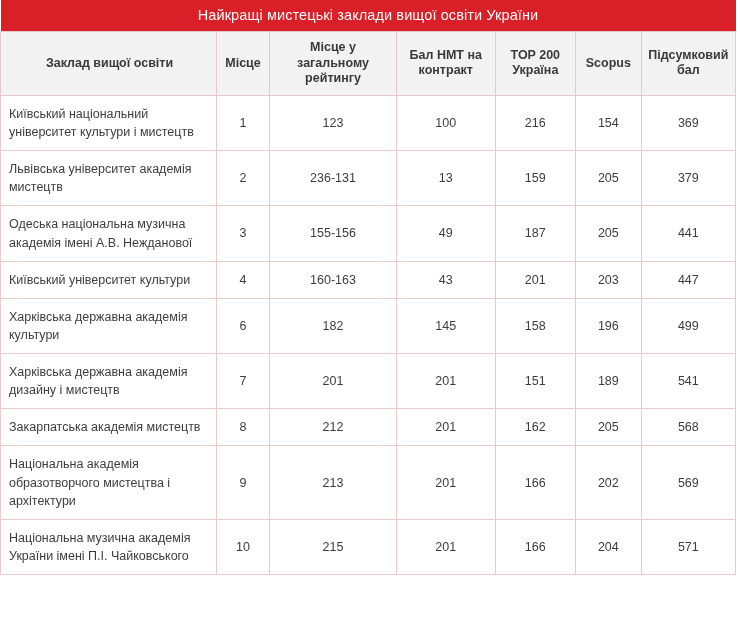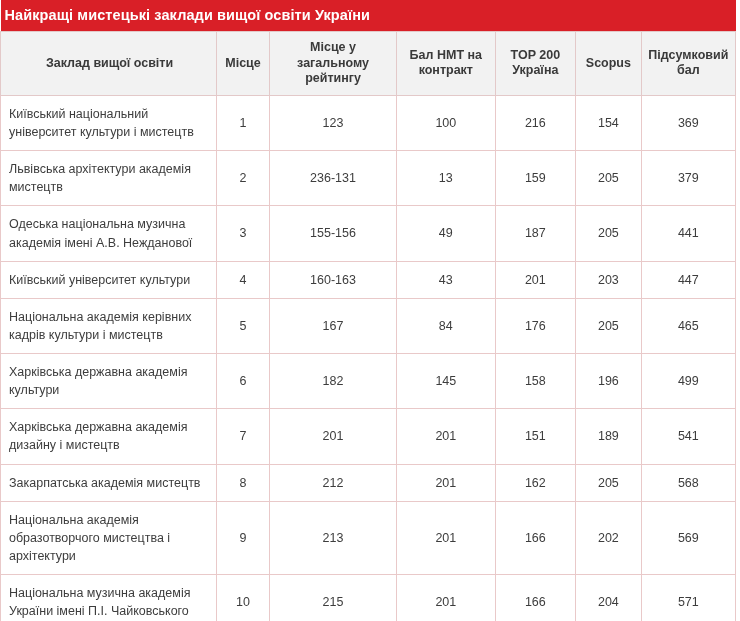--- a/index.html
+++ b/index.html
@@ -19,22 +19,22 @@
   table.rank-table {
     border-collapse: collapse;
     width: 736px;
     margin: 0;
     table-layout: fixed;
   }
   .title-bar {
     background: #d91f27;
     color: #ffffff;
     font-size: 14.5px;
-    font-weight: bold;
-    text-align: left;
+    font-weight: normal;
+    text-align: center;
     padding: 7px 4px 8px 4px;
     letter-spacing: 0.1px;
   }
   thead.head-row th {
     background: #f2f2f2;
     color: #3a3a3a;
     font-size: 12.5px;
     font-weight: bold;
     text-align: center;
     border: 1px solid #e3c9c9;
@@ -104,21 +104,21 @@
       <tr>
         <td class="inst">Київський національний університет культури і мистецтв</td>
         <td>1</td>
         <td>123</td>
         <td>100</td>
         <td>216</td>
         <td>154</td>
         <td>369</td>
       </tr>
       <tr>
-        <td class="inst">Львівська архітектури академія мистецтв</td>
+        <td class="inst">Львівська університет академія мистецтв</td>
         <td>2</td>
         <td>236-131</td>
         <td>13</td>
         <td>159</td>
         <td>205</td>
         <td>379</td>
       </tr>
       <tr>
         <td class="inst">Одеська національна музична академія імені А.В. Нежданової</td>
         <td>3</td>
@@ -129,29 +129,20 @@
         <td>441</td>
       </tr>
       <tr>
         <td class="inst">Київський університет культури</td>
         <td>4</td>
         <td>160-163</td>
         <td>43</td>
         <td>201</td>
         <td>203</td>
         <td>447</td>
-      </tr>
-      <tr>
-        <td class="inst">Національна академія керівних кадрів культури і мистецтв</td>
-        <td>5</td>
-        <td>167</td>
-        <td>84</td>
-        <td>176</td>
-        <td>205</td>
-        <td>465</td>
       </tr>
       <tr>
         <td class="inst">Харківська державна академія культури</td>
         <td>6</td>
         <td>182</td>
         <td>145</td>
         <td>158</td>
         <td>196</td>
         <td>499</td>
       </tr>

